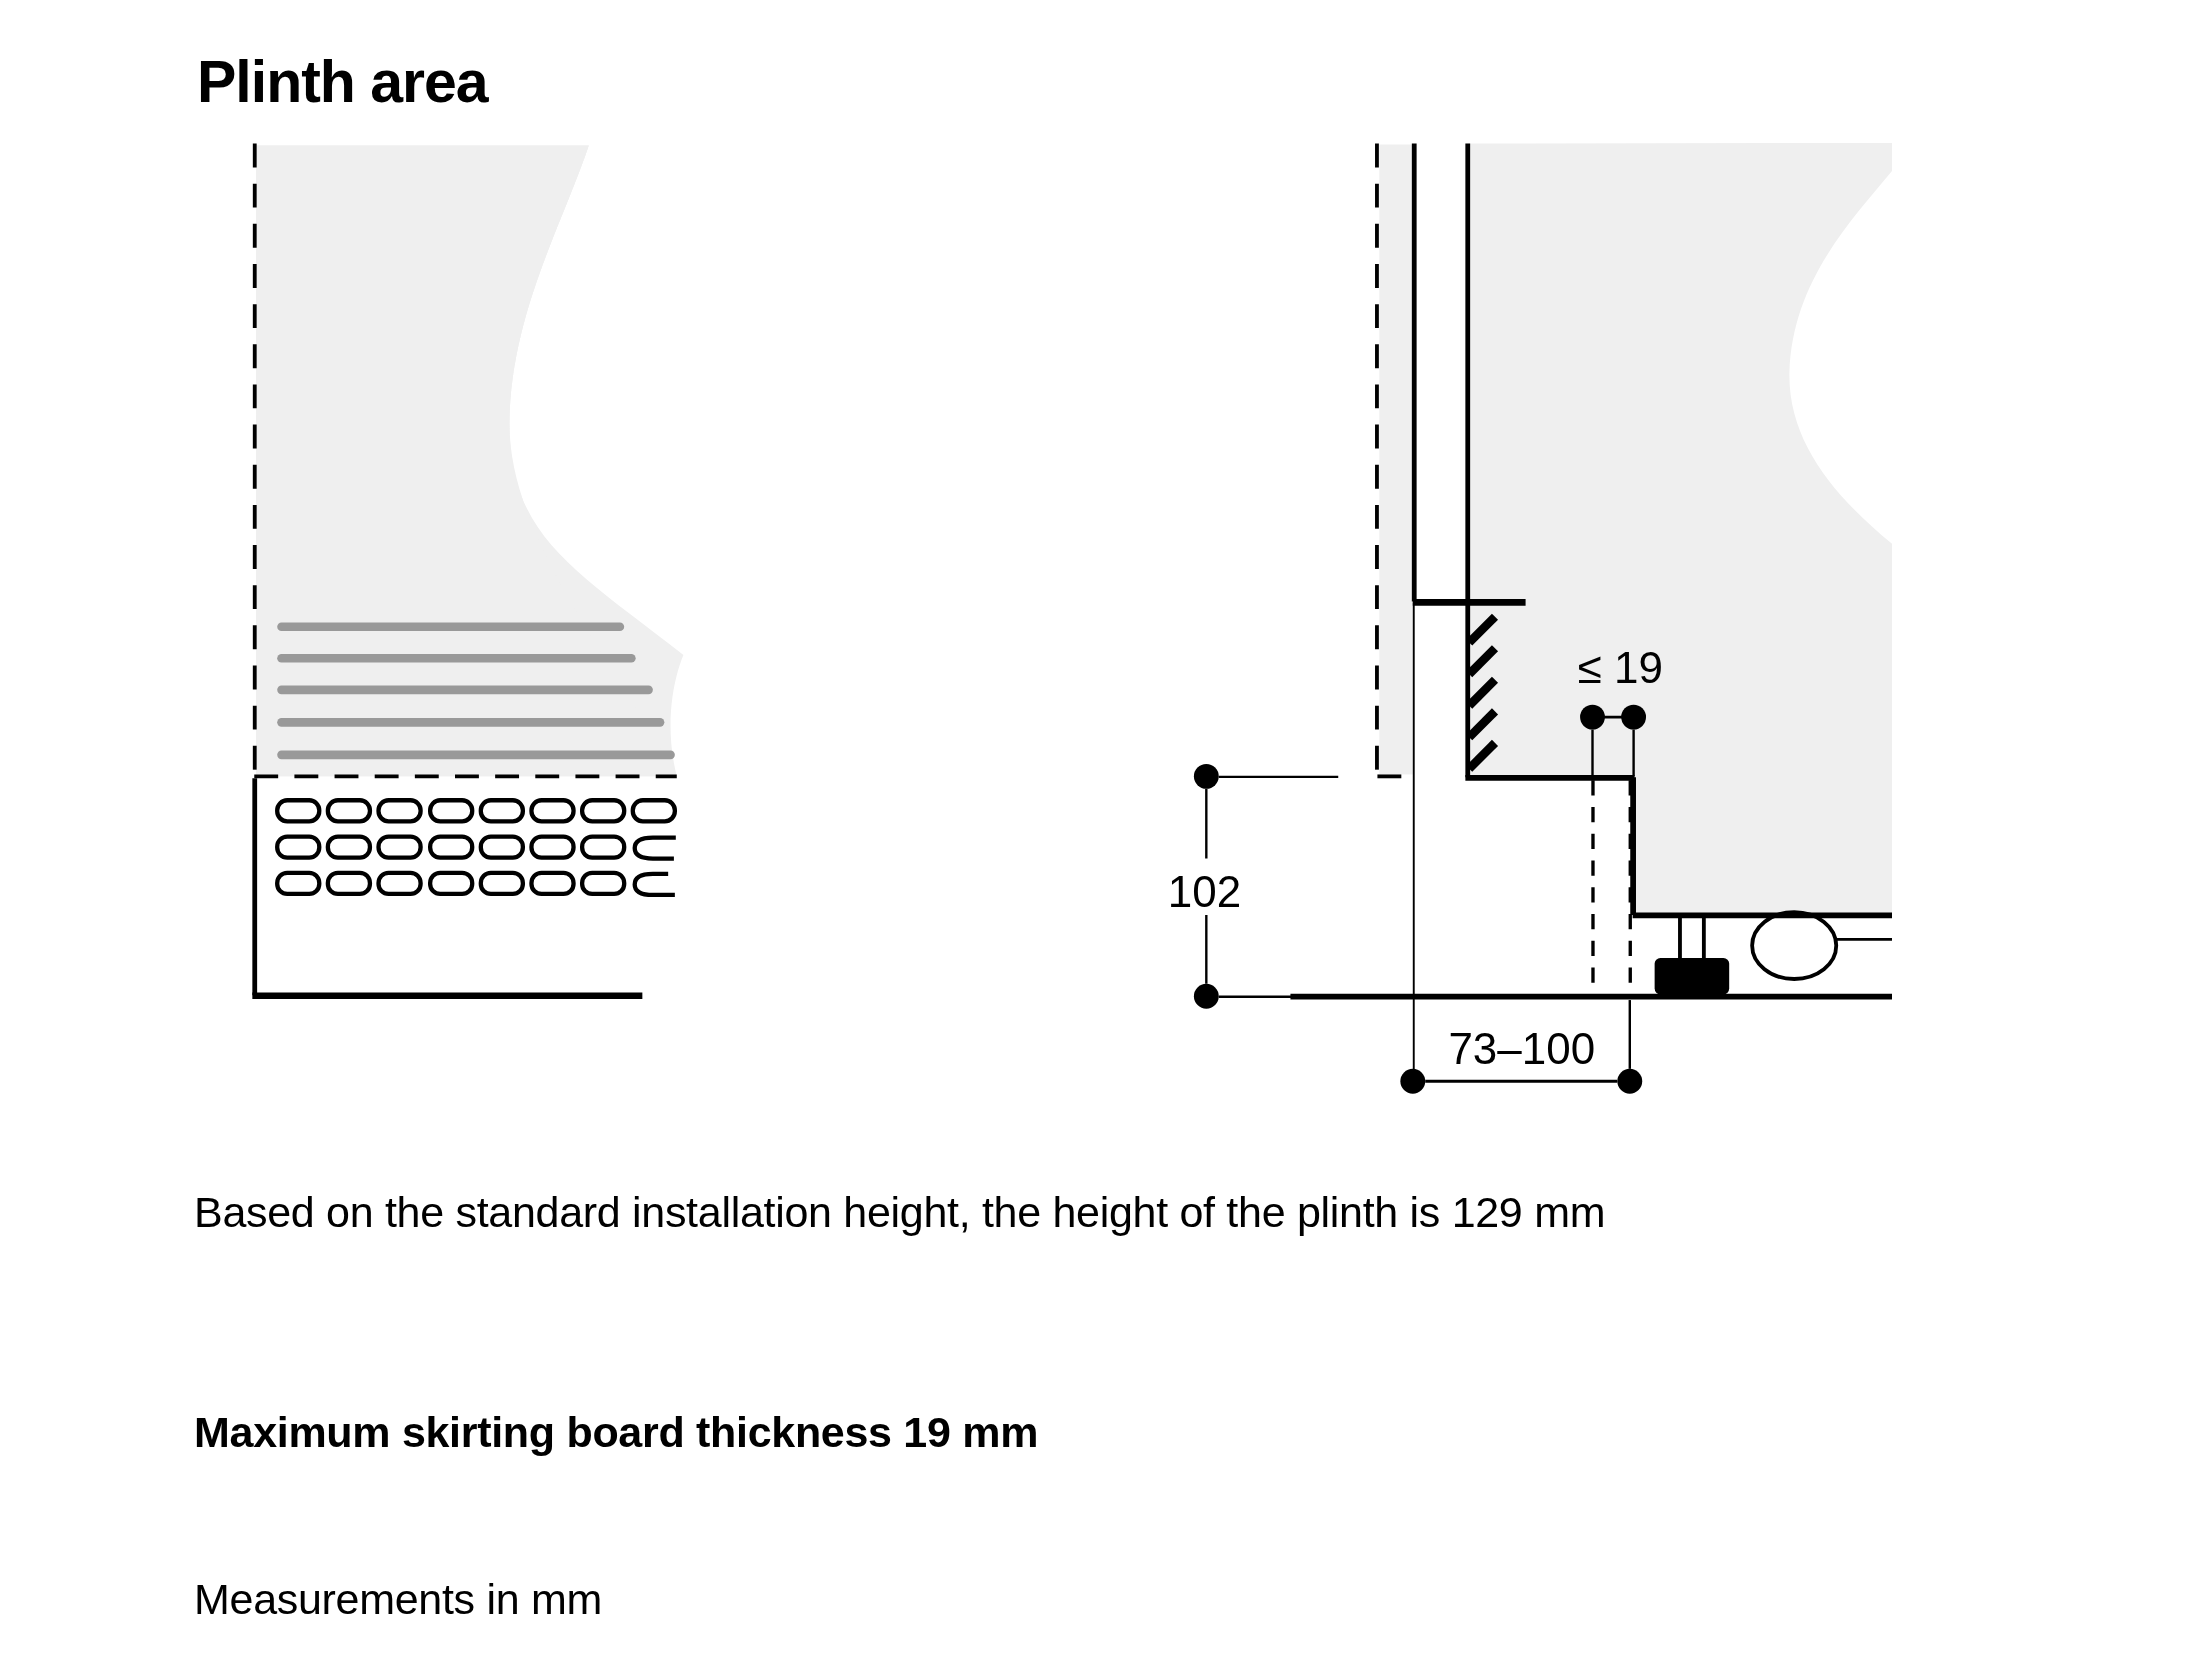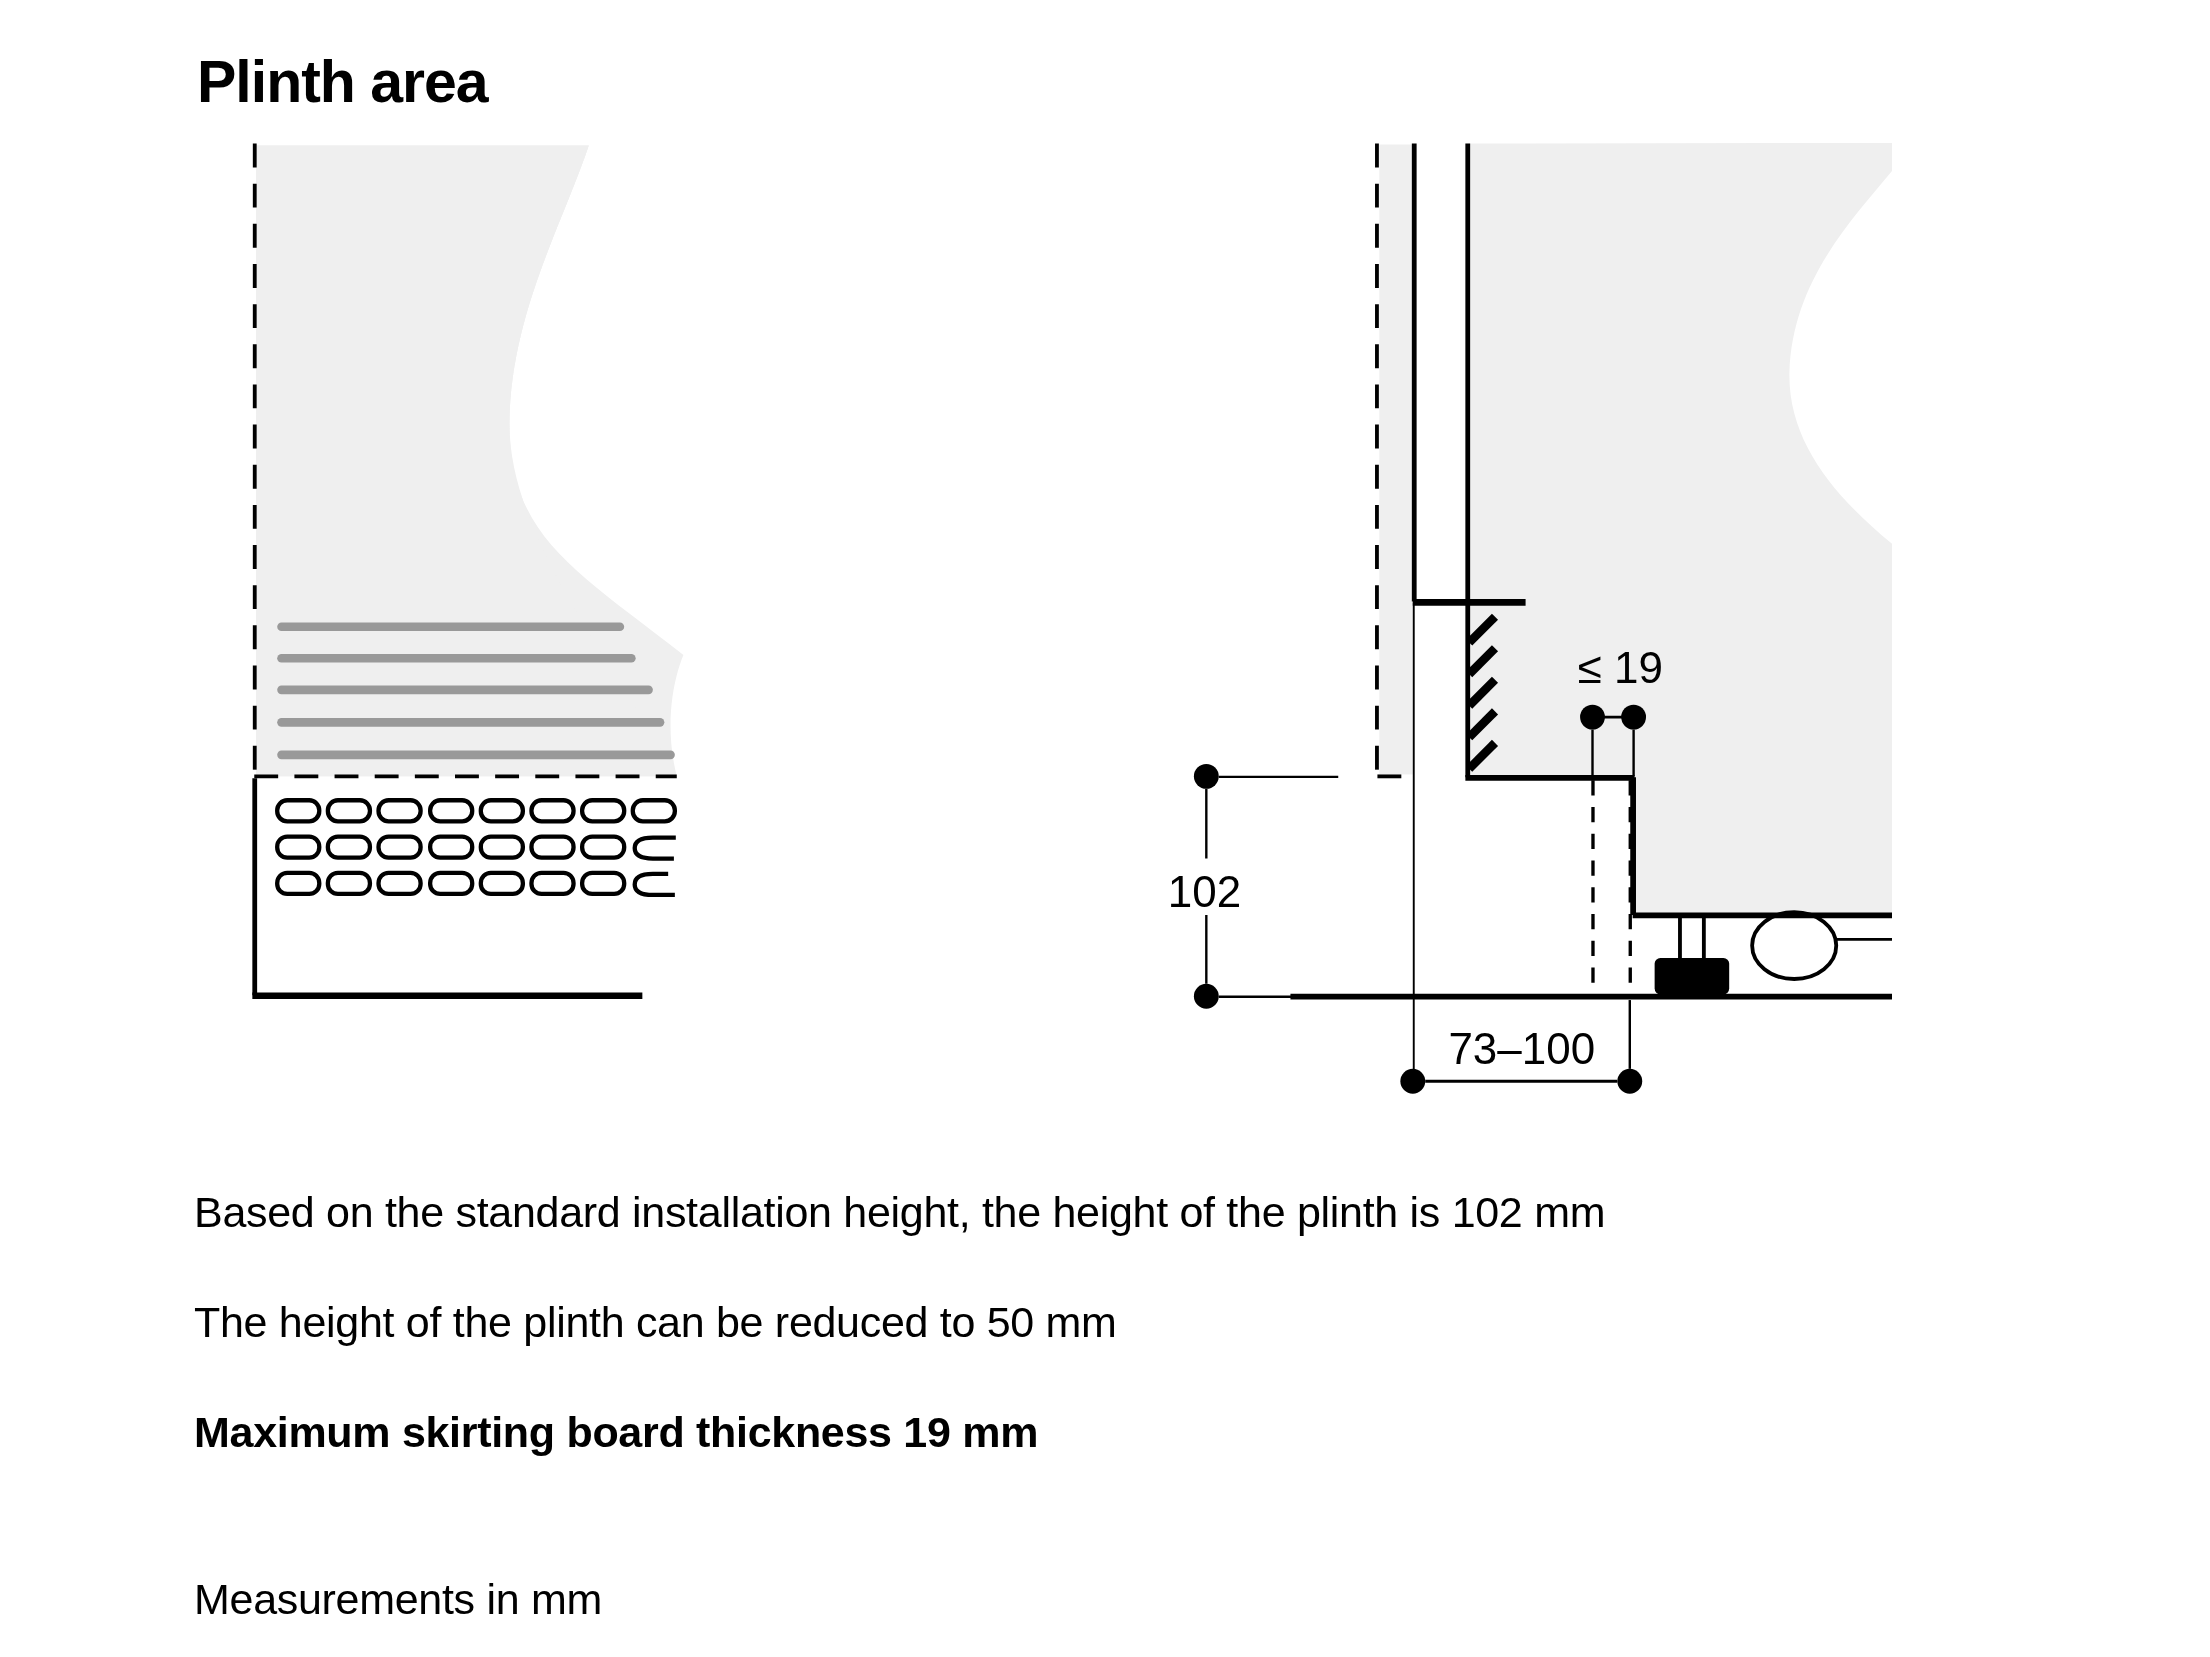--- a/index.html
+++ b/index.html
@@ -179,19 +179,18 @@
       <g>
         <circle cx="1478" cy="1131" r="13" fill="#000"></circle>
         <circle cx="1705" cy="1131" r="13" fill="#000"></circle>
         <path d="M 1491 1131 H 1692" stroke="#000" stroke-width="3"></path>
         <path d="M 1705 1046 V 1118" stroke="#000" stroke-width="2.5"></path>
         <text x="1592" y="1113" text-anchor="middle" class="dim-label">73–100</text>
       </g>
     </g>
   </svg>
 
-  <div class="note note-1">Based on the standard installation height, the height of the plinth is 102 mm</div>
-  <div class="note note-2">The height of the plinth can be reduced to 50 mm</div>
+  <div class="note note-1">Based on the standard installation height, the height of the plinth is 129 mm</div>
   <div class="note note-3">Maximum skirting board thickness 19 mm</div>
   <div class="note note-footer">Measurements in mm</div>
 
 </div>
 
 
 </body></html>

